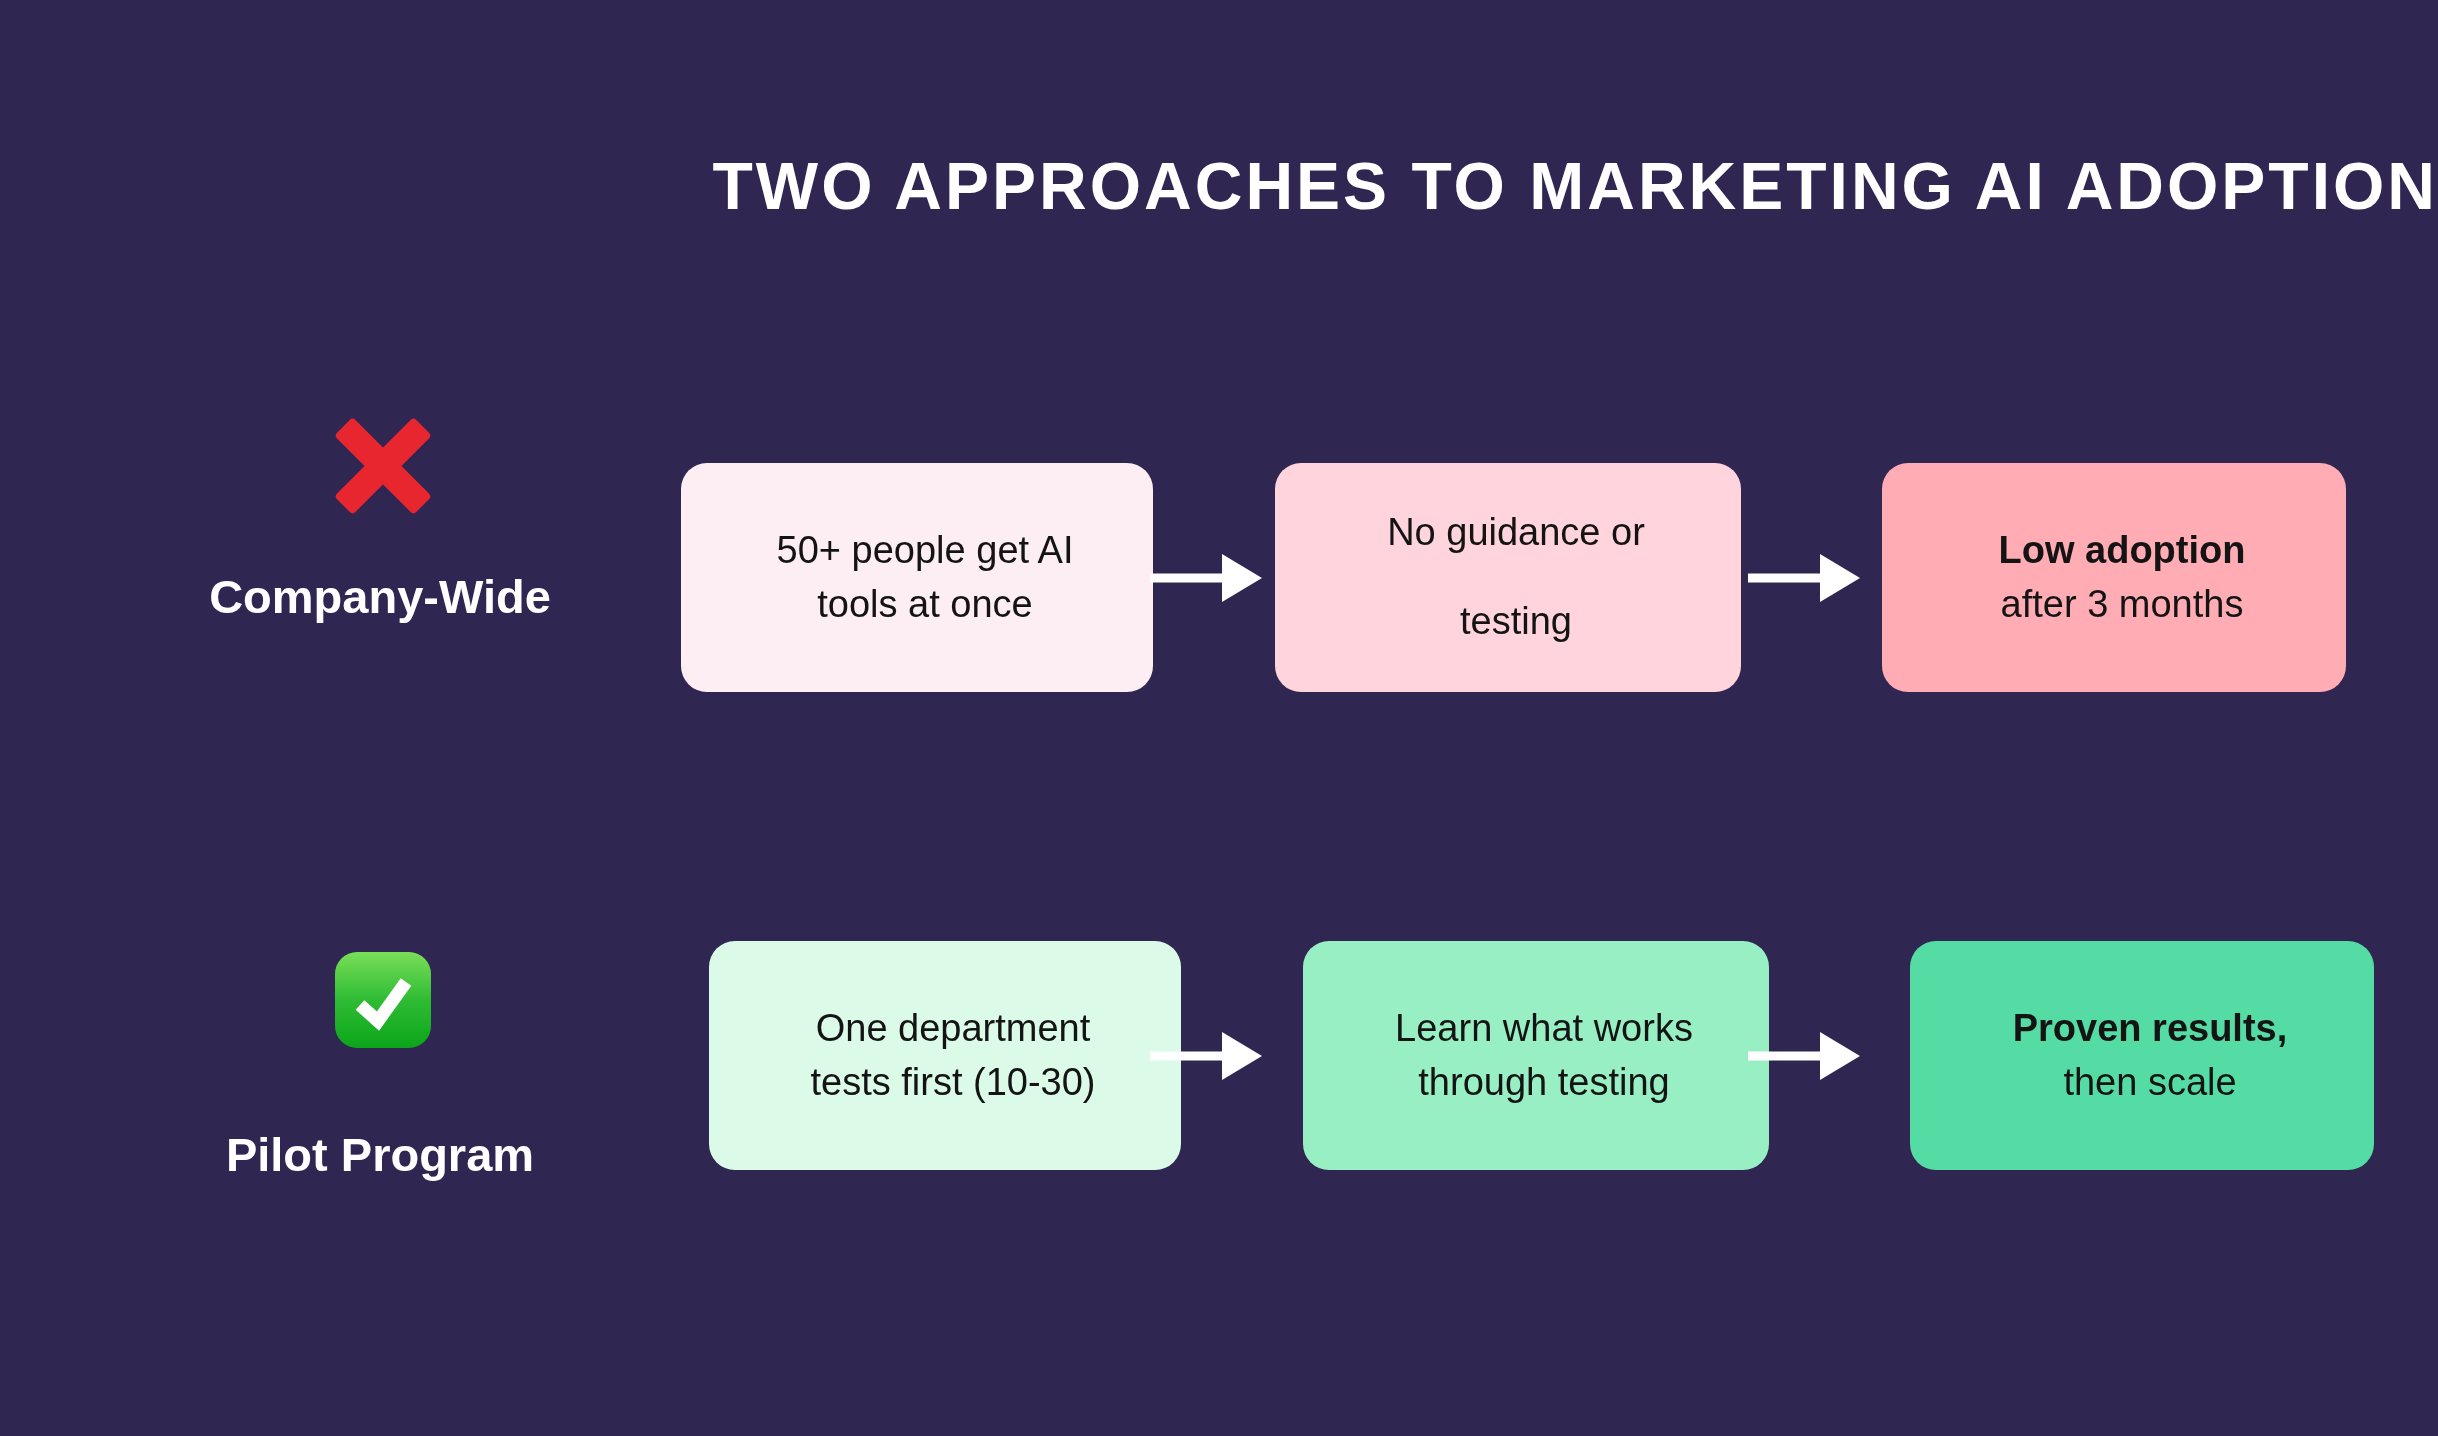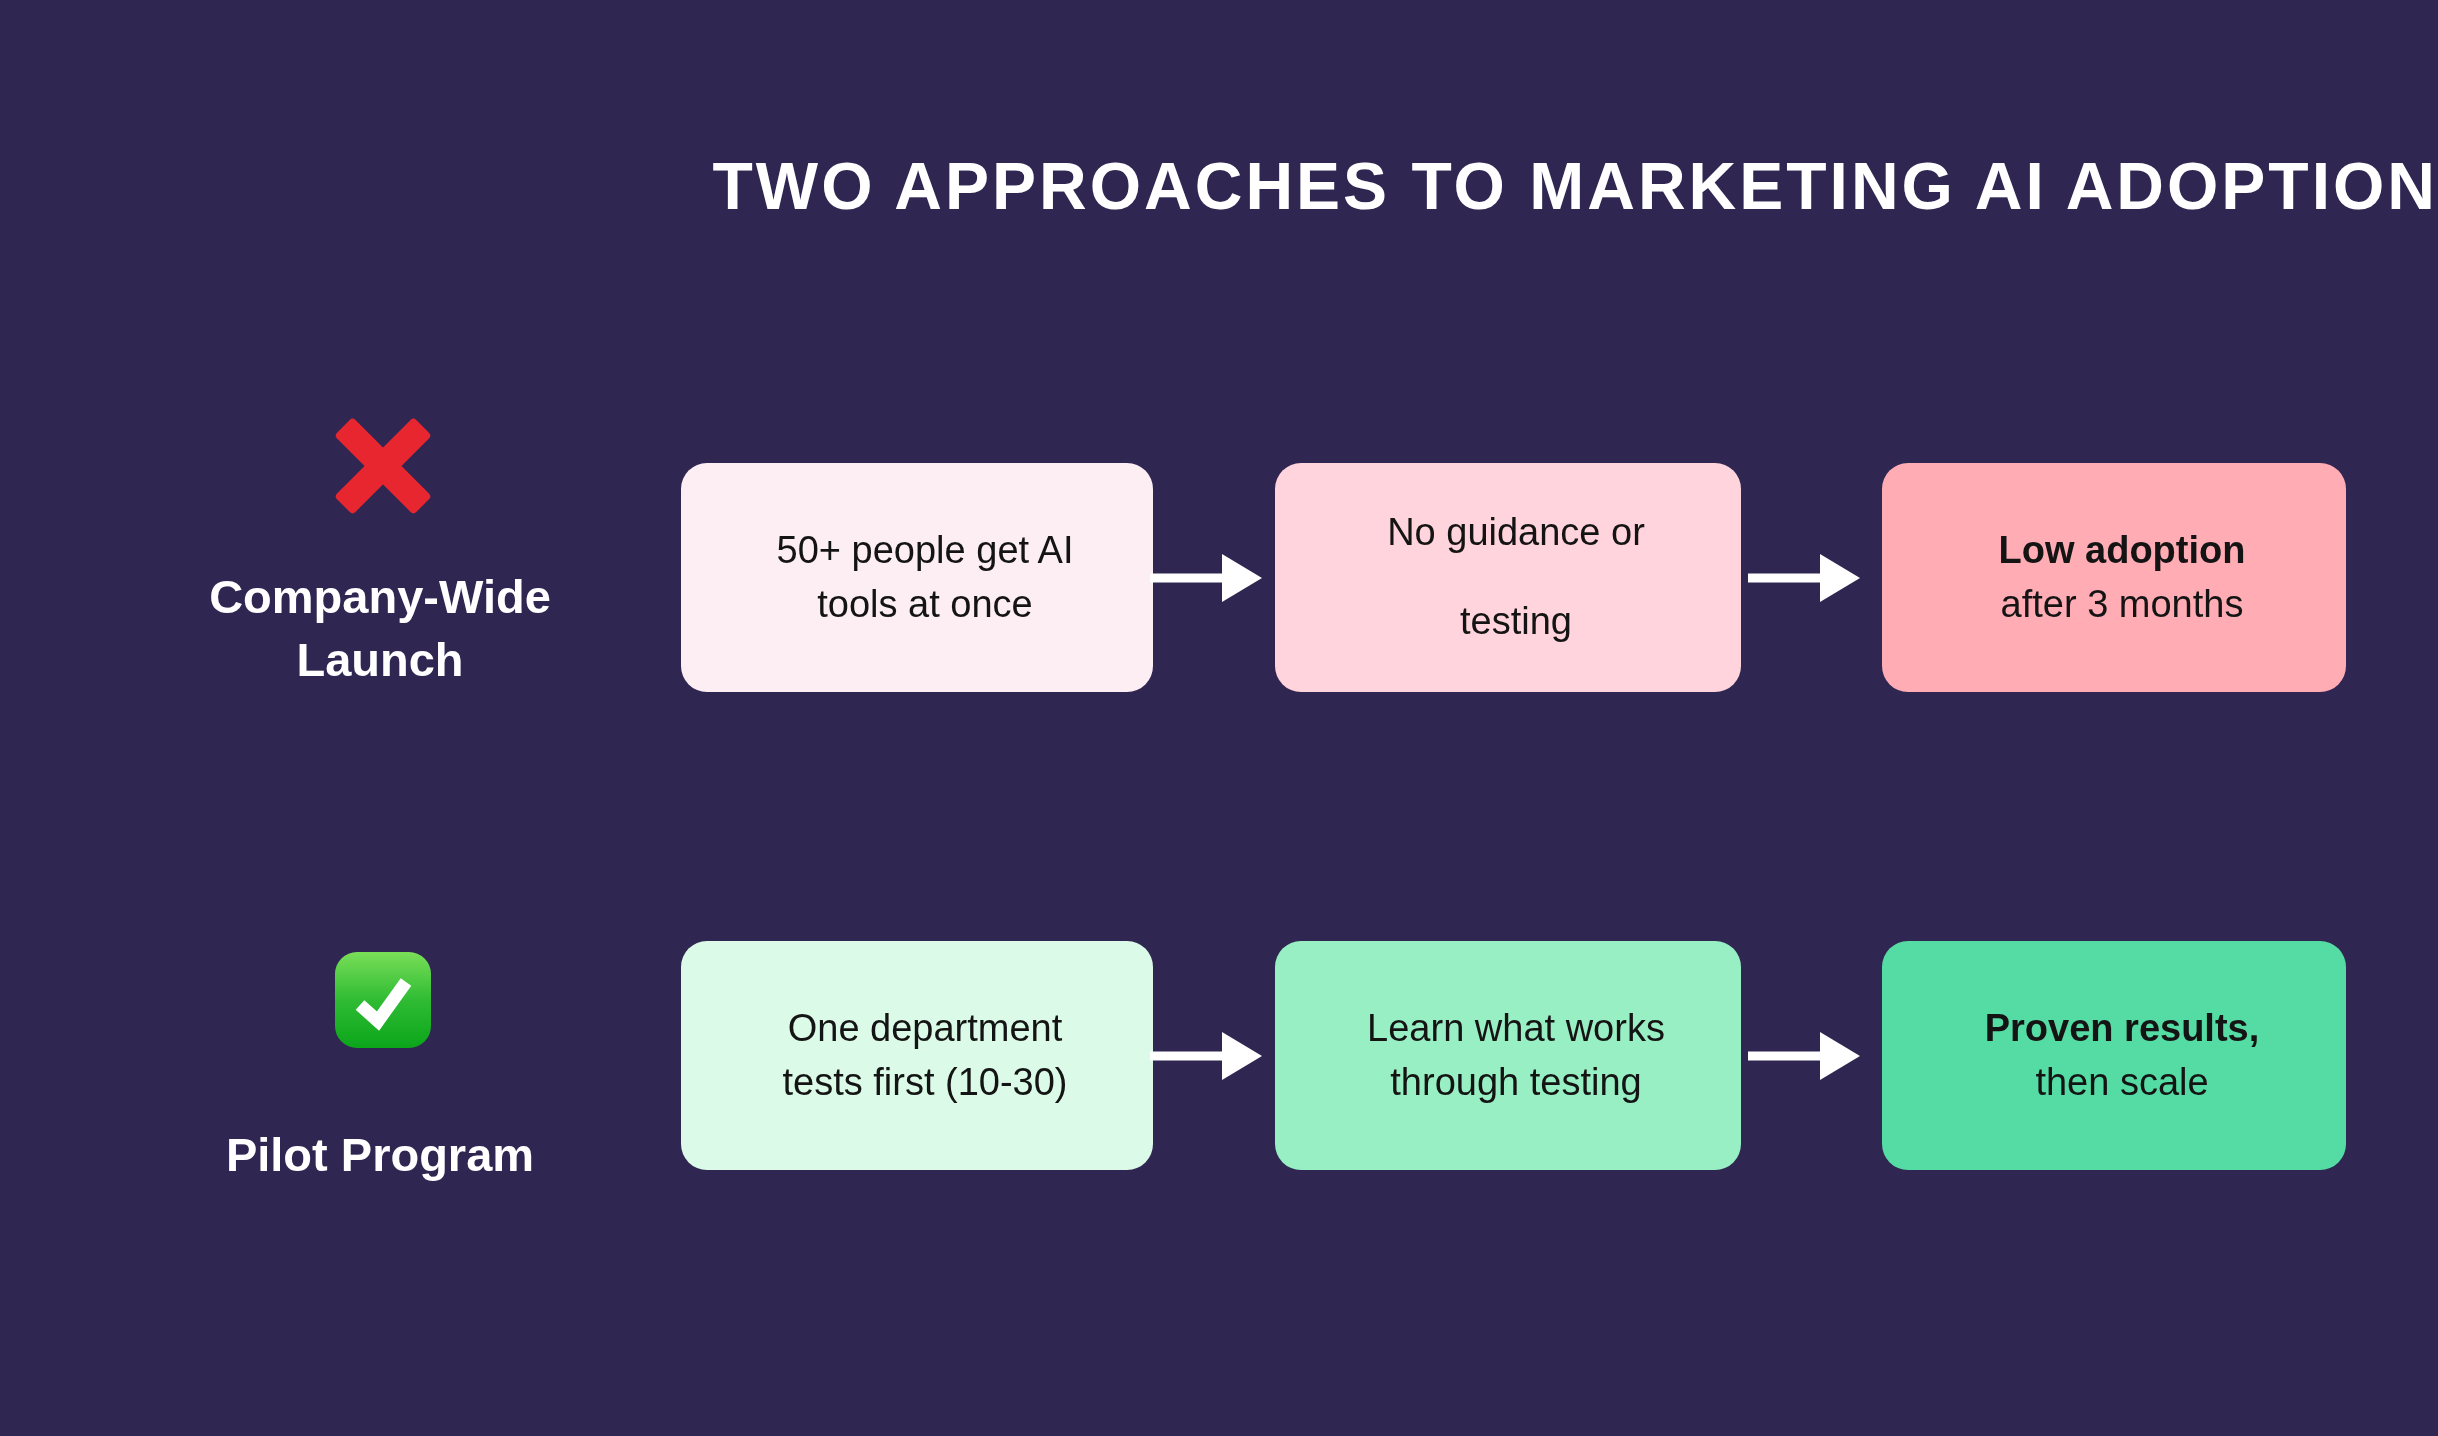--- a/index.html
+++ b/index.html
@@ -50,21 +50,21 @@
     align-items:center;
     justify-content:center;
     color:#141414;
     font-size:38px;
     line-height:1.42;
     text-align:center;
     padding-left:16px;
   }
   .box span{display:block;}
   .r1{top:463px;}
-  .r2{top:941px;}
+  .r2{top:941px;margin-left:28px;}
   .c1{left:681px;  width:456px;}
   .c2{left:1275px; width:450px;}
   .c3{left:1882px; width:448px;}
   .bold-line{font-weight:700;}
   .arrow{
     position:absolute;
     width:112px; height:64px;
   }
   .arrow svg{width:100%;height:100%;display:block;}
   .a1{left:1150px;}
@@ -82,21 +82,20 @@
   <div class="row-icon icon-r1">
     <svg viewBox="0 0 100 100" aria-hidden="true">
       <g fill="#e82630">
         <rect x="37" y="-6" width="26" height="112" rx="4" transform="rotate(45 50 50)"></rect>
         <rect x="37" y="-6" width="26" height="112" rx="4" transform="rotate(-45 50 50)"></rect>
       </g>
     </svg>
   </div>
   <div class="row-label label-r1">
     <span>Company-Wide</span>
-    <span>Launch</span>
   </div>
 
   <div class="box r1 c1" style="background: rgb(253, 238, 244);">
     <span>50+ people get AI</span>
     <span>tools at once</span>
   </div>
 
   <div class="arrow a1 ar1">
     <svg viewBox="0 0 112 64" aria-hidden="true">
       <rect x="0" y="27.5" width="78" height="9" fill="#ffffff"></rect>

